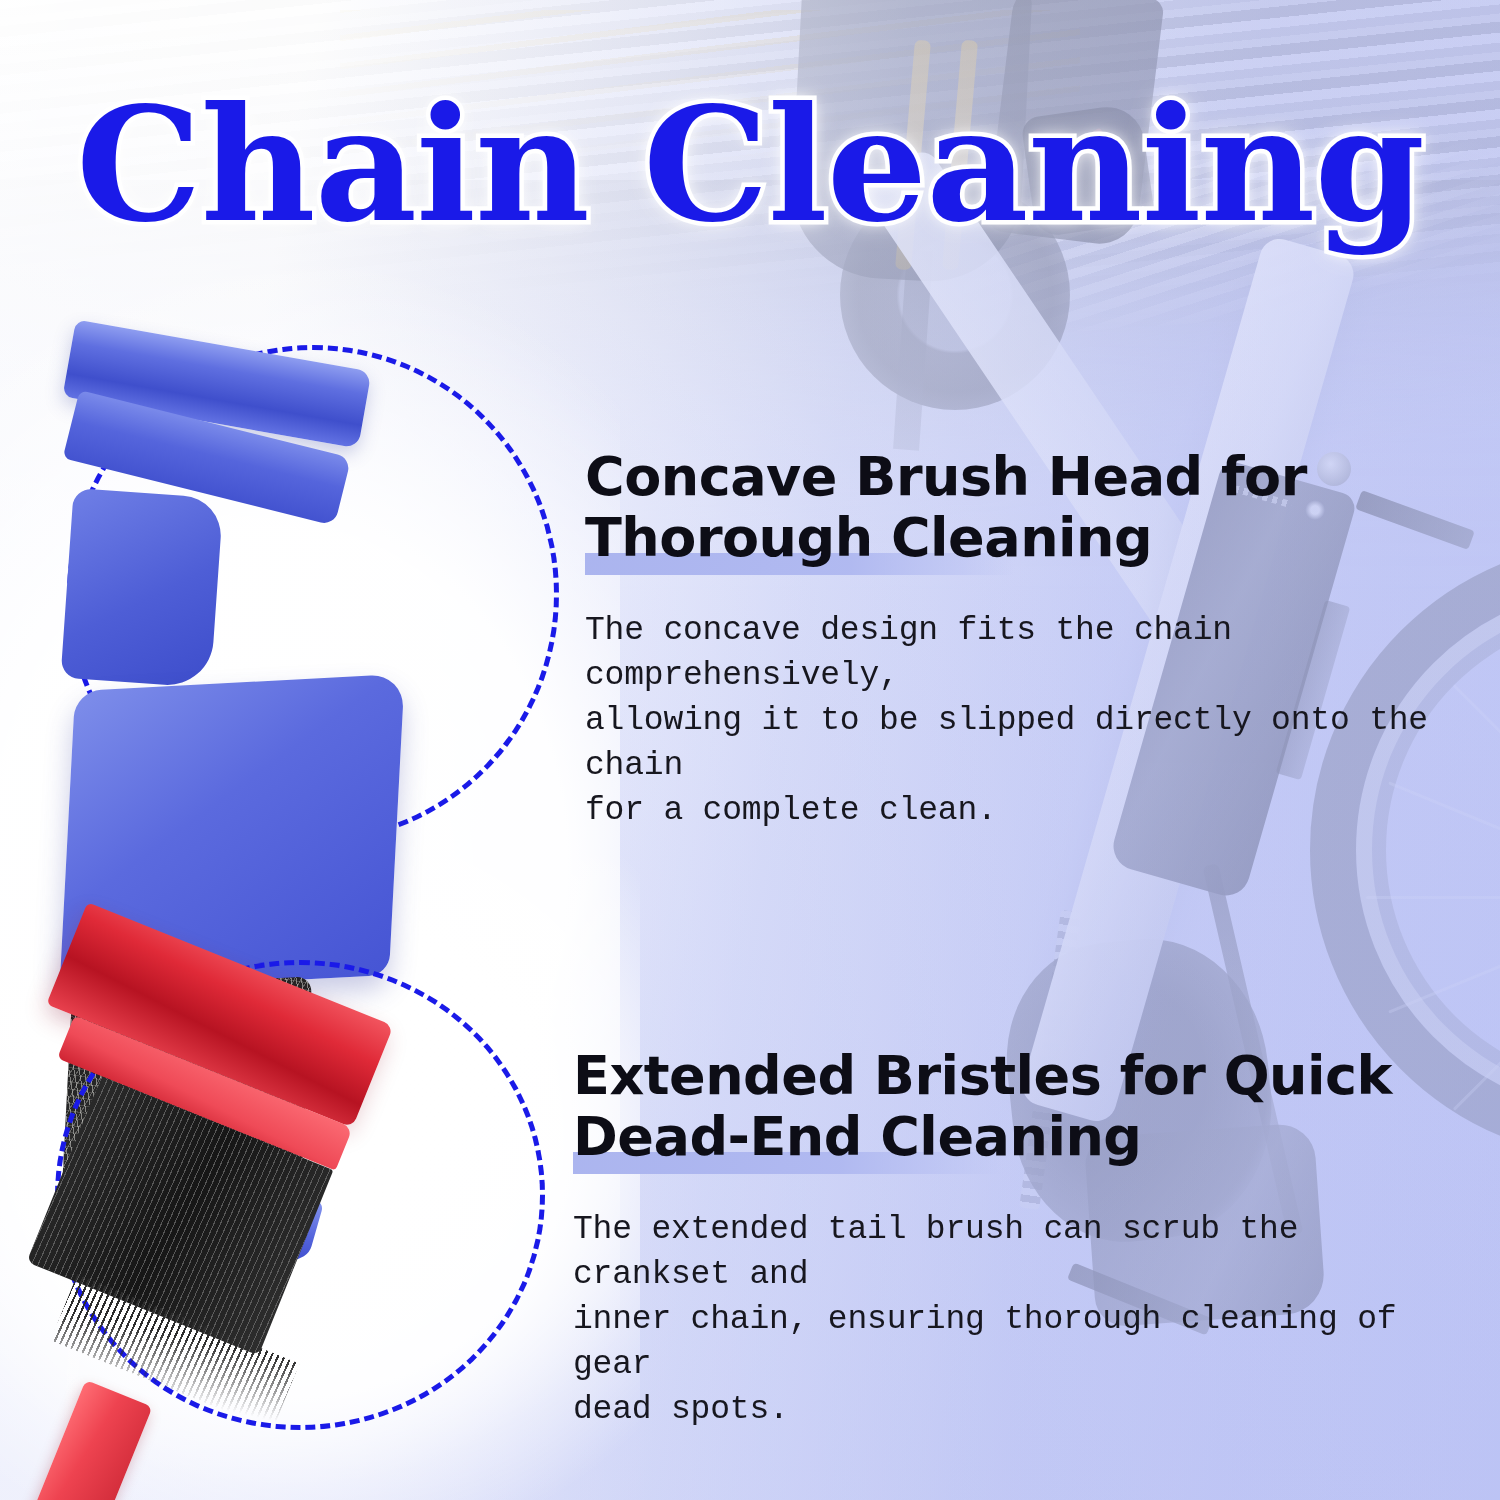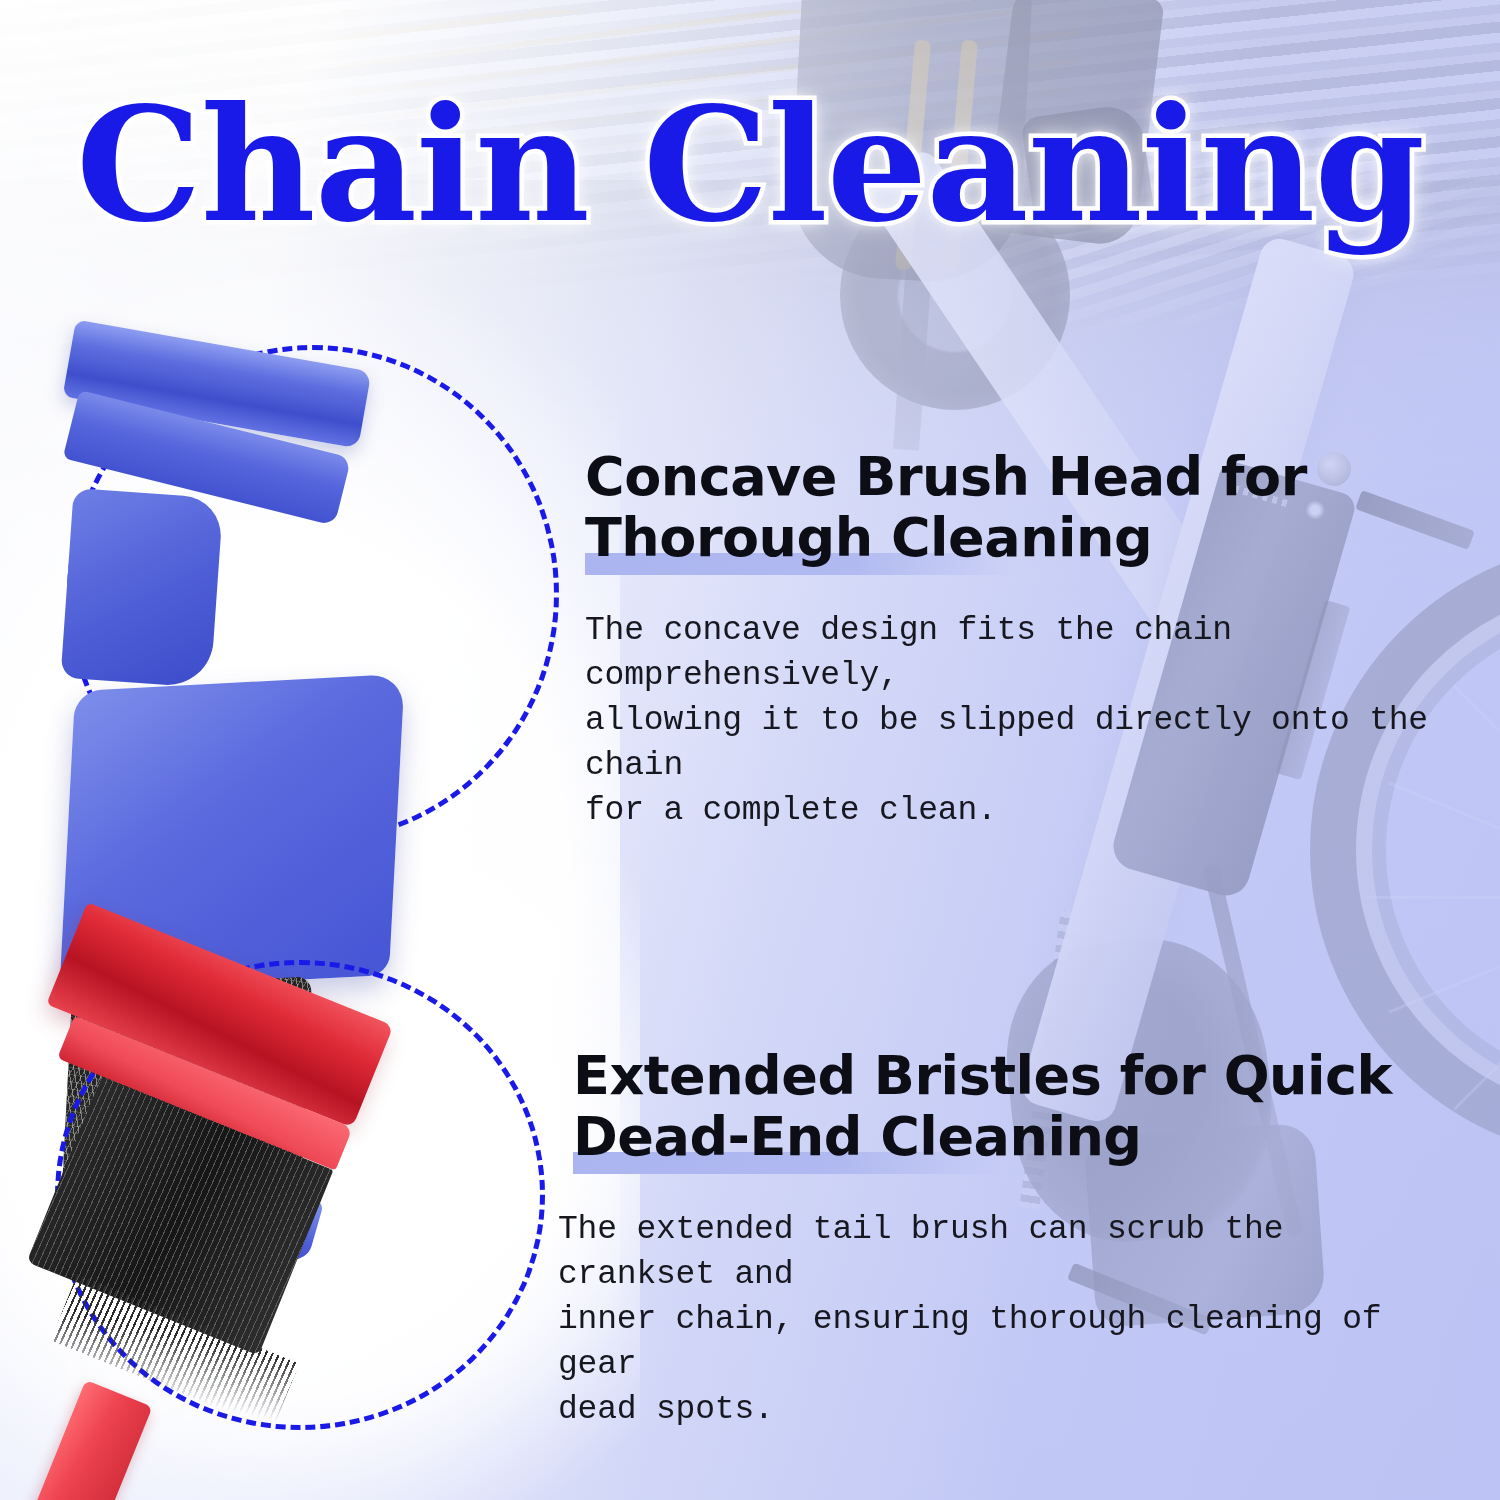--- a/index.html
+++ b/index.html
@@ -477,18 +477,18 @@
       <div class="rb-bristle-block"></div>
       <div class="rb-bristle-tips"></div>
       <div class="rb-collar"></div>
     </div>
 
     <div class="hl-bar" style="top:1152px; left:573px; width:430px;"></div>
 
     <div class="heading" style="top:1045px; left:573px; width:820px;">Extended Bristles for Quick
 Dead-End Cleaning</div>
 
-    <div class="body-text" style="top:1207px; left:558px; width:880px;">The extended tail brush can scrub the crankset and
+    <div class="body-text" style="top:1207px; left:573px; width:880px;">The extended tail brush can scrub the crankset and
 inner chain, ensuring thorough cleaning of gear
 dead spots.</div>
   </div>
 
 </div>
 
 </body></html>

